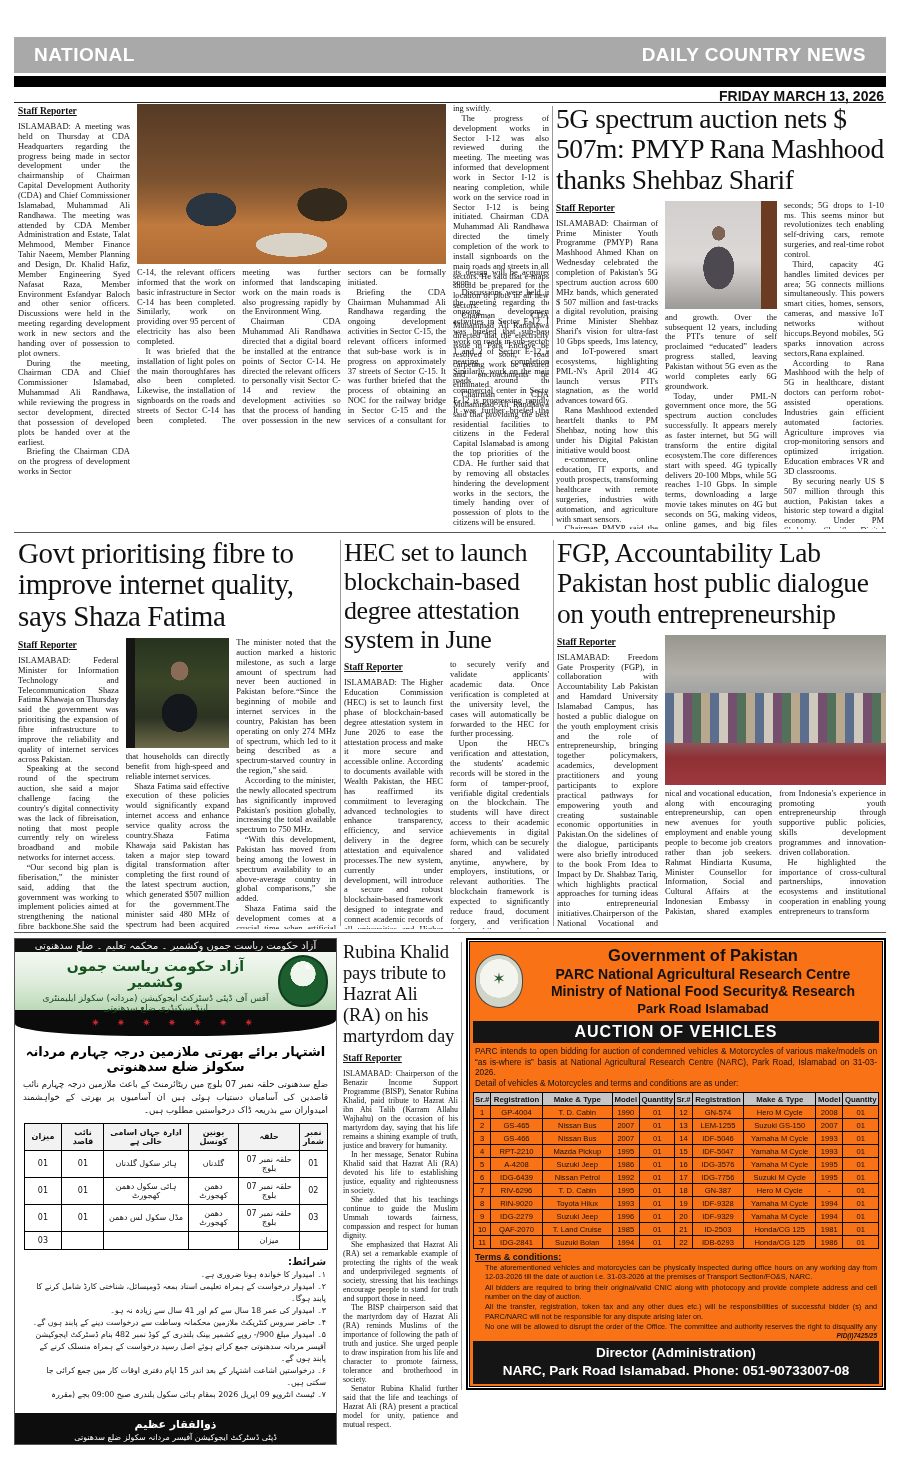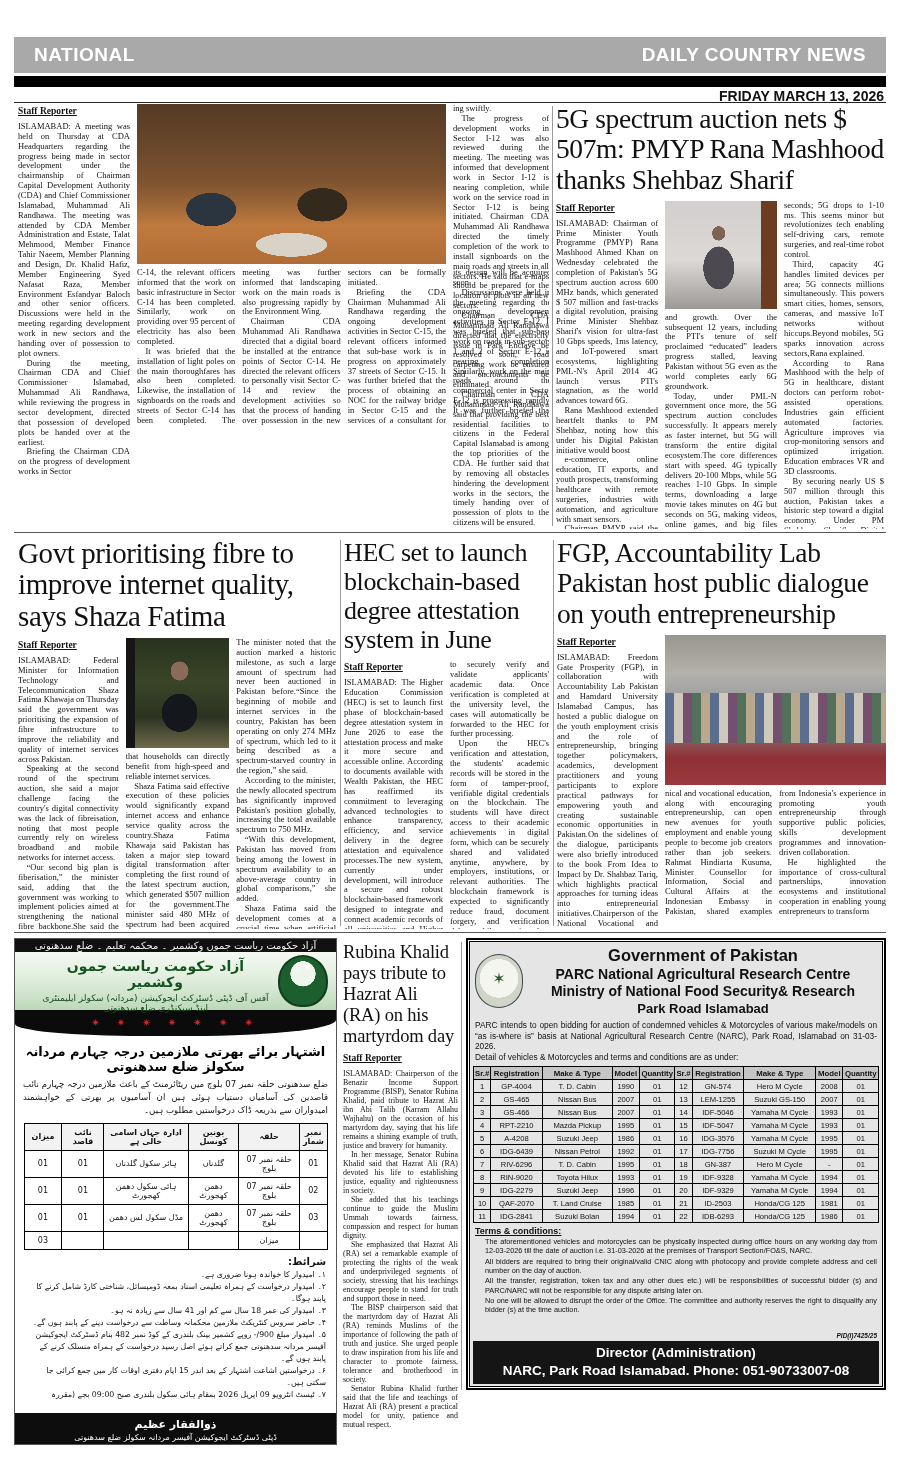--- a/index.html
+++ b/index.html
@@ -113,21 +113,21 @@
             text-align:right;height:132px;overflow:hidden;}
   .ad-footer{background:#0d0d0d;color:#fff;text-align:center;padding:5px 8px 6px;margin-top:12px;}
   .ad-sign-name{font-size:11px;font-weight:bold;}
   .ad-sign-title{font-size:8px;margin-top:2px;}
   .ad-foot-row{display:flex;justify-content:center;gap:14px;margin-top:2px;align-items:center;direction:rtl;}
   .ad-sign-chair{font-size:8px;}
   .ad-code{font-size:11px;font-family:"Liberation Sans",sans-serif;letter-spacing:.5px;direction:ltr;}
 
   
   .auction{position:absolute;left:466px;top:938px;width:420px;height:452px;border:2px solid #000;
-           box-shadow:0 0 0 1px #fff inset,0 0 0 2px #000 inset;padding:4px 5px;background:#e5e5e5;
+           box-shadow:0 0 0 1px #fff inset,0 0 0 2px #000 inset;padding:4px 5px;background:#f97316;
            font-family:"Liberation Sans","DejaVu Sans",sans-serif;display:flex;flex-direction:column;overflow:hidden;}
   .auc-head{display:flex;align-items:center;gap:6px;margin:1px 2px 3px;}
   .pak-emblem{position:relative;width:48px;height:54px;flex:0 0 48px;border:1.6px solid #444;
       border-radius:50%/46%;background:radial-gradient(circle at 50% 45%,#f5f5f0 0 52%,#cfd5c9 53% 100%);}
   .pak-emblem::after{content:"✶";position:absolute;left:0;right:0;top:14px;text-align:center;
       font-size:16px;color:#2e5b33;}
   .auc-head-lines{flex:1;text-align:center;font-weight:bold;line-height:1.25;}
   .auc-g1{font-size:16.5px;}
   .auc-g2{font-size:14px;}
   .auc-g3{font-size:13px;}
@@ -364,20 +364,21 @@
   <section class="auction" data-name="auction-notice">
     <div class="auc-head" data-name="auction-letterhead">
       <div class="pak-emblem" data-name="pakistan-emblem-icon"></div>
       <div class="auc-head-lines" data-name="auction-header-lines">
         <div class="auc-g1" data-name="gov-line">Government of Pakistan</div>
         <div class="auc-g2" data-name="gov-line">PARC National Agricultural Research Centre</div>
         <div class="auc-g2" data-name="gov-line">Ministry of National Food Security&amp; Research</div>
         <div class="auc-g3" data-name="gov-line">Park Road Islamabad</div>
       </div>
     </div>
+    <div class="auc-bar" data-name="auction-banner">AUCTION OF VEHICLES</div>
     <div class="auc-intro" data-name="auction-intro">PARC intends to open bidding for auction of condemned vehicles &amp; Motorcycles of various make/models on “as is-where is” basis at National Agricultural Research Centre (NARC), Park Road, Islamabad on 31-03-2026.
 Detail of vehicles &amp; Motorcycles and terms and conditions are as under:</div>
     <table class="auc-table" data-name="auction-vehicle-table">
       <thead data-name="table-header">
           <tr data-name="table-row">
             <td data-name="table-cell">Sr.#</td>
             <td data-name="table-cell">Registration</td>
             <td data-name="table-cell">Make &amp; Type</td>
             <td data-name="table-cell">Model</td>
             <td data-name="table-cell">Quantity</td>

